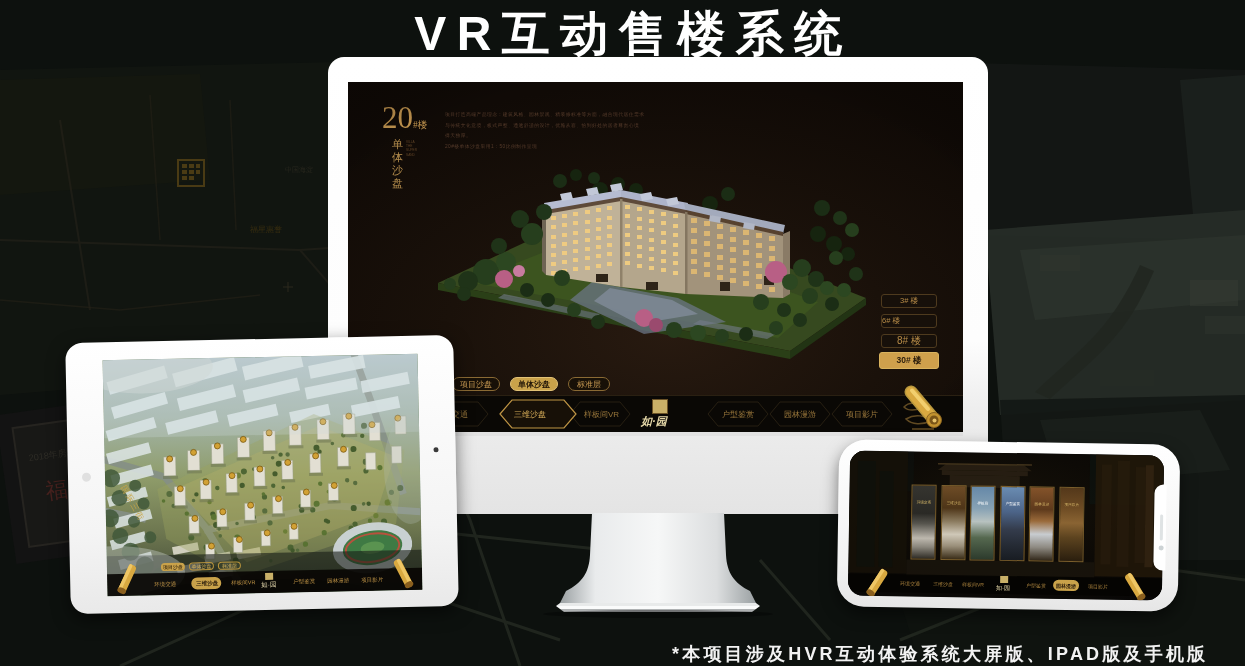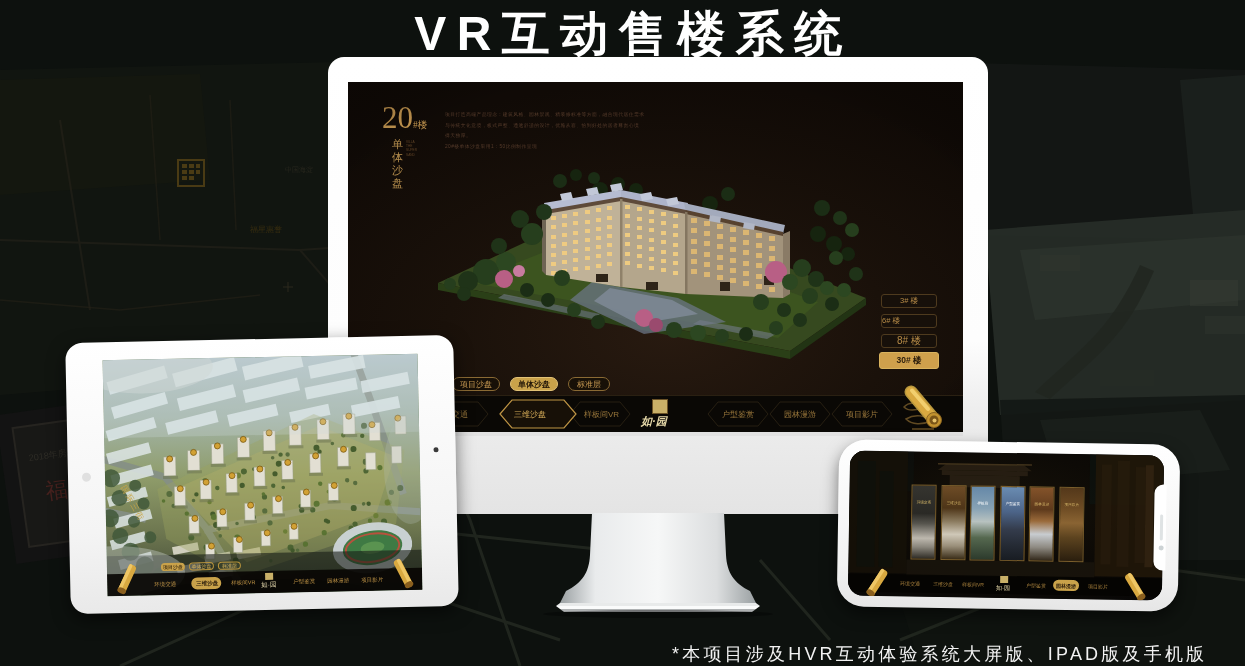--- a/index.html
+++ b/index.html
@@ -827,13 +827,13 @@
         <ellipse cx="14" cy="28" rx="4.5" ry="3" fill="#8a5f1e"></ellipse>
       </g>
     </svg>
   </div>
 
   <div class="abs" style="left:316px;top:40px;width:12px;height:86px;background:#ffffff;border-radius:9px 0 0 9px;"></div>
   <div class="abs" style="left:322px;top:70px;width:3px;height:26px;background:#dfe3e4;border-radius:2px;"></div>
   <div class="abs" style="left:321px;top:101px;width:5px;height:5px;border-radius:50%;background:#cdd3d5;"></div>
 </div>
 
-<div class="abs" style="left:672px;top:642px;color:#f2f2f2;font-size:18px;letter-spacing:3.2px;">*本项目涉及HVR互动体验系统大屏版、IPAD版及手机版</div>
+<div class="abs" style="left:672px;top:642px;color:#f2f2f2;font-size:18px;letter-spacing:3.2px;font-weight:bold;">*本项目涉及HVR互动体验系统大屏版、IPAD版及手机版</div>
 
 </body></html>

